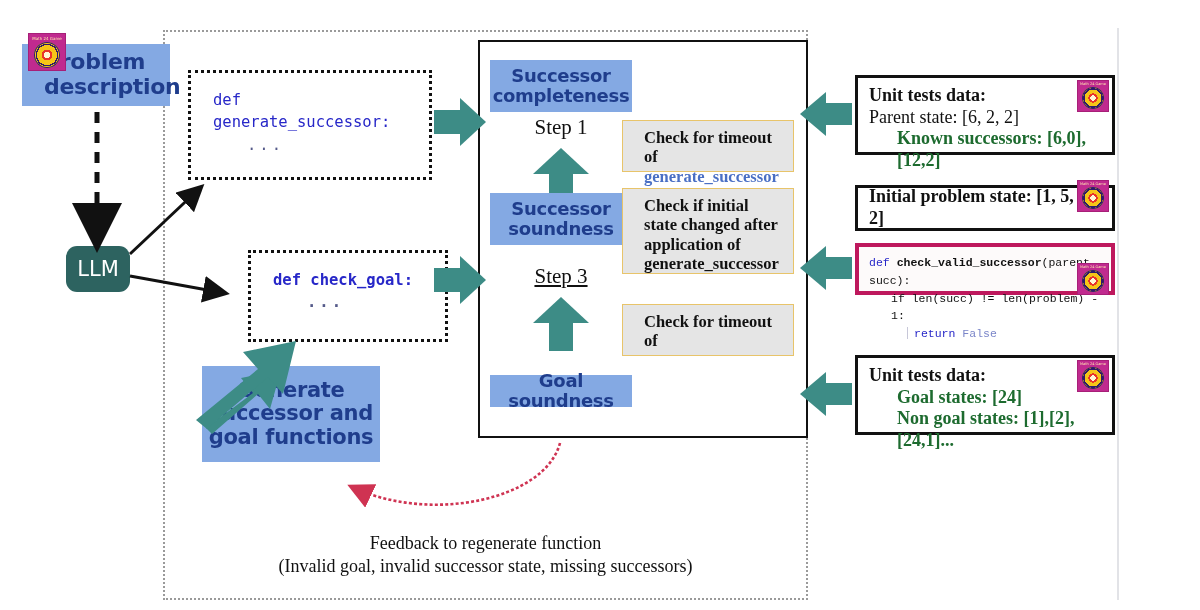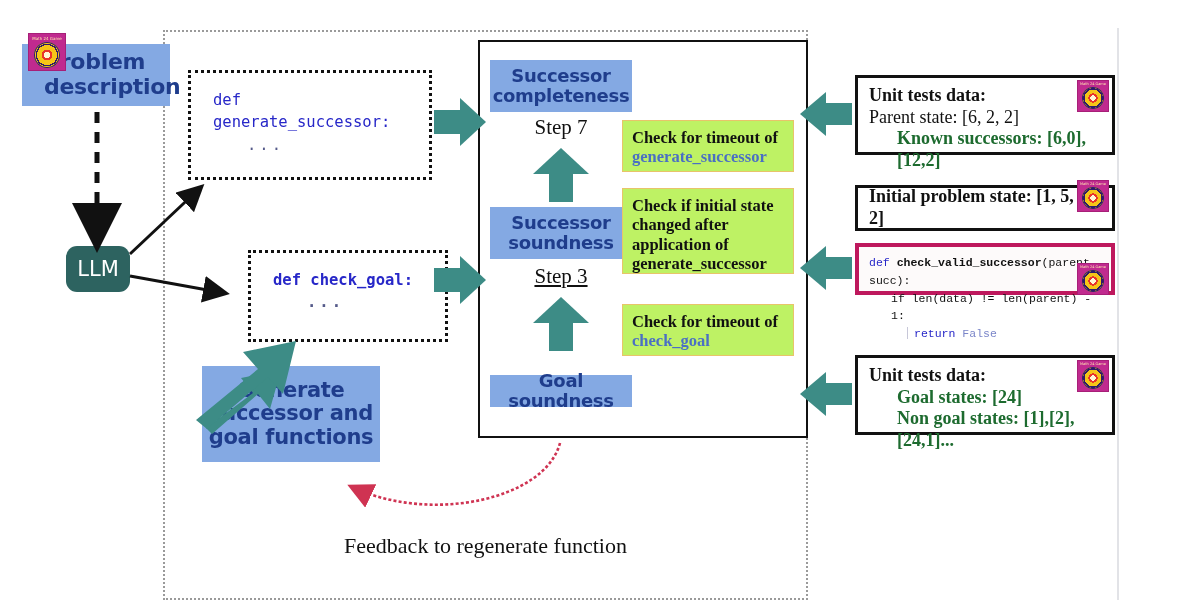--- a/index.html
+++ b/index.html
@@ -87,24 +87,24 @@
   
   .larrow{position:absolute;display:flex;align-items:center;}
   .larrow-head{
     width:0;height:0;border-top:22px solid transparent;border-bottom:22px solid transparent;
     border-right:26px solid #3d8c86;
   }
   .larrow-stem{height:22px;background:#3d8c86;}
 
   
   .checkbox-y{
-    border:1.5px solid #e8c46a;background:#bef264;
+    border:1.5px solid #e8c46a;background:#e5e5e5;
     font-family:"Liberation Serif",serif;font-weight:bold;
     font-size:16.5px;line-height:1.18;color:#111;
-    padding:7px 8px 7px 9px;
+    padding:7px 8px 7px 21px;
   }
   .checkbox-y .fn{color:#4a6fc4;}
 
   
   .blackbox{
     border:3px solid #111;background:#fff;
     font-family:"Liberation Serif",serif;font-size:18px;color:#111;
     padding:7px 10px 8px 11px;line-height:1.2;
   }
   .blackbox b{font-weight:bold;}
@@ -130,21 +130,21 @@
     font-family:"DejaVu Sans",sans-serif;font-size:21px;
     display:flex;align-items:center;justify-content:center;
   }
 
   
   .genbox{left:202px;top:366px;width:178px;height:96px;font-size:21px;}
 
   
   .feedback{
     left:163px;top:532px;width:645px;text-align:center;
-    font-family:"Liberation Serif",serif;font-size:22px;color:#111;line-height:1.28;
+    font-family:"Liberation Serif",serif;font-size:18px;color:#111;line-height:1.28;
   }
 
   svg.ov{position:absolute;left:0;top:0;width:1200px;height:610px;pointer-events:none;}
 </style>
 </head>
 <body>
 
 <div id="stage">
 
   <div class="abs dotted-outer"></div>
@@ -175,28 +175,28 @@
 
   <div class="abs bluebox genbox">
     <span>Generate successor and goal functions</span>
   </div>
 
   <div class="abs stagebox"></div>
 
   <div class="abs bluebox" style="left:490px;top:60px;width:142px;height:52px;font-size:18px;">
     <span>Successor completeness</span>
   </div>
-  <div class="abs steplbl" style="left:490px;top:115px;width:142px;">Step 7</div>
+  <div class="abs steplbl" style="left:490px;top:115px;width:142px;">Step 1</div>
 
   <div class="uarrow-wrap" style="left:533px;top:148px;">
     <div class="uarrow-head"></div>
     <div class="uarrow-stem"></div>
   </div>
 
-  <div class="abs bluebox" style="left:490px;top:207px;width:142px;height:52px;font-size:18px;">
+  <div class="abs bluebox" style="left:490px;top:193px;width:142px;height:52px;font-size:18px;">
     <span>Successor soundness</span>
   </div>
   <div class="abs steplbl" style="left:490px;top:264px;width:142px;text-decoration:underline;">Step 3</div>
 
   <div class="uarrow-wrap" style="left:533px;top:297px;">
     <div class="uarrow-head"></div>
     <div class="uarrow-stem"></div>
   </div>
 
   <div class="abs bluebox" style="left:490px;top:375px;width:142px;height:32px;font-size:18px;">
@@ -208,21 +208,20 @@
     <div class="fn">generate_successor</div>
   </div>
 
   <div class="abs checkbox-y" style="left:622px;top:188px;width:172px;height:86px;">
     <div>Check if initial state changed after application of</div>
     <div>generate_successor</div>
   </div>
 
   <div class="abs checkbox-y" style="left:622px;top:304px;width:172px;height:52px;">
     <div>Check for timeout of</div>
-    <div class="fn">check_goal</div>
   </div>
 
   <div class="abs blackbox" style="left:855px;top:75px;width:260px;height:80px;">
     <div><b>Unit tests data:</b></div>
     <div>Parent state: [6, 2, 2]</div>
     <div class="green">Known successors: [6,0], [12,2]</div>
   </div>
   <div class="abs logo" style="left:1077px;top:80px;width:32px;height:32px;">
     <div class="cap" style="font-size:3.5px;">Math 24 Game</div>
     <div class="wheel" style="width:22px;height:22px;"></div>
@@ -234,21 +233,21 @@
   <div class="abs logo" style="left:1077px;top:180px;width:32px;height:32px;">
     <div class="cap" style="font-size:3.5px;">Math 24 Game</div>
     <div class="wheel" style="width:22px;height:22px;"></div>
   </div>
 
   <div class="abs orangebox" style="left:855px;top:243px;width:260px;height:52px;">
     <div>
       <span class="c-def">def</span>
       <span class="c-fn">check_valid_successor</span><span class="c-plain">(parent, succ):</span>
     </div>
-    <div style="padding-left:22px;" class="c-plain">if len(data) != len(parent) - 1:</div>
+    <div style="padding-left:22px;" class="c-plain">if len(succ) != len(problem) - 1:</div>
     <div style="padding-left:38px;">
       <span class="gutter"></span><span class="c-kw">return</span>
       <span class="c-val">False</span>
     </div>
   </div>
   <div class="abs logo" style="left:1077px;top:263px;width:32px;height:32px;">
     <div class="cap" style="font-size:3.5px;">Math 24 Game</div>
     <div class="wheel" style="width:22px;height:22px;"></div>
   </div>
 
@@ -279,20 +278,21 @@
     <div class="larrow-head"></div>
       <div class="larrow-stem" style="width:26px;"></div>
   </div>
   <div class="larrow" style="left:800px;top:372px;">
     <div class="larrow-head"></div>
       <div class="larrow-stem" style="width:26px;"></div>
   </div>
 
   <div class="abs feedback">
     <div>Feedback to regenerate function</div>
+    <div>(Invalid goal, invalid successor state, missing successors)</div>
   </div>
 
   <svg class="ov" viewBox="0 0 1200 610">
     <defs>
       <marker id="blk" markerWidth="9" markerHeight="9" refX="7" refY="4.5" orient="auto">
         <path d="M0,0 L9,4.5 L0,9 z" fill="#111"></path>
       </marker>
       <marker id="blkb" markerWidth="10" markerHeight="10" refX="7" refY="5" orient="auto">
         <path d="M0,0 L10,5 L0,10 z" fill="#111"></path>
       </marker>

